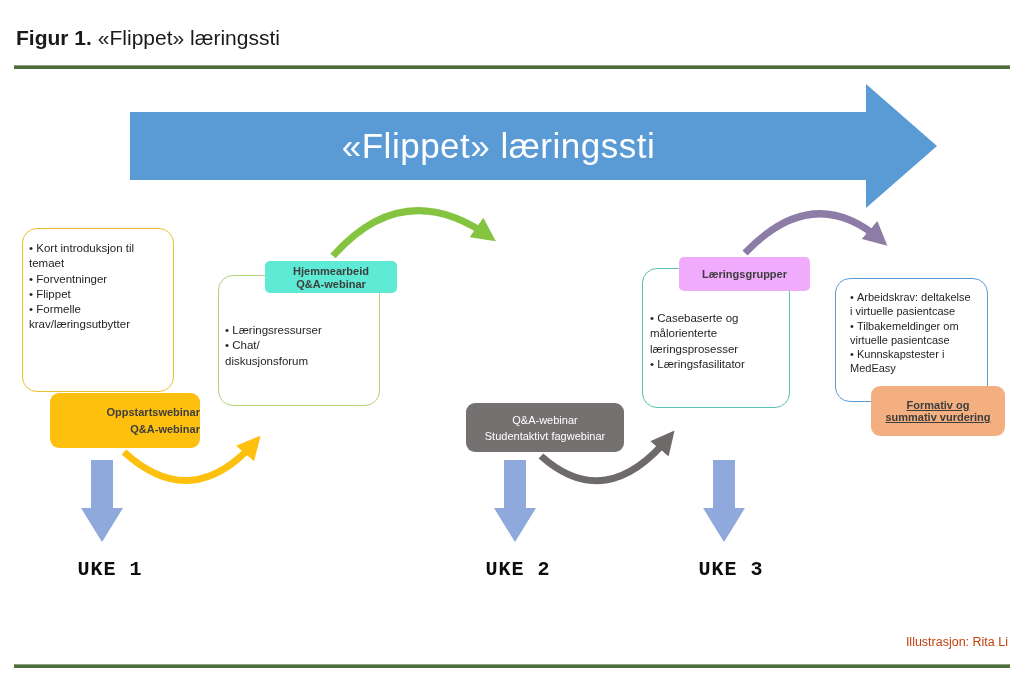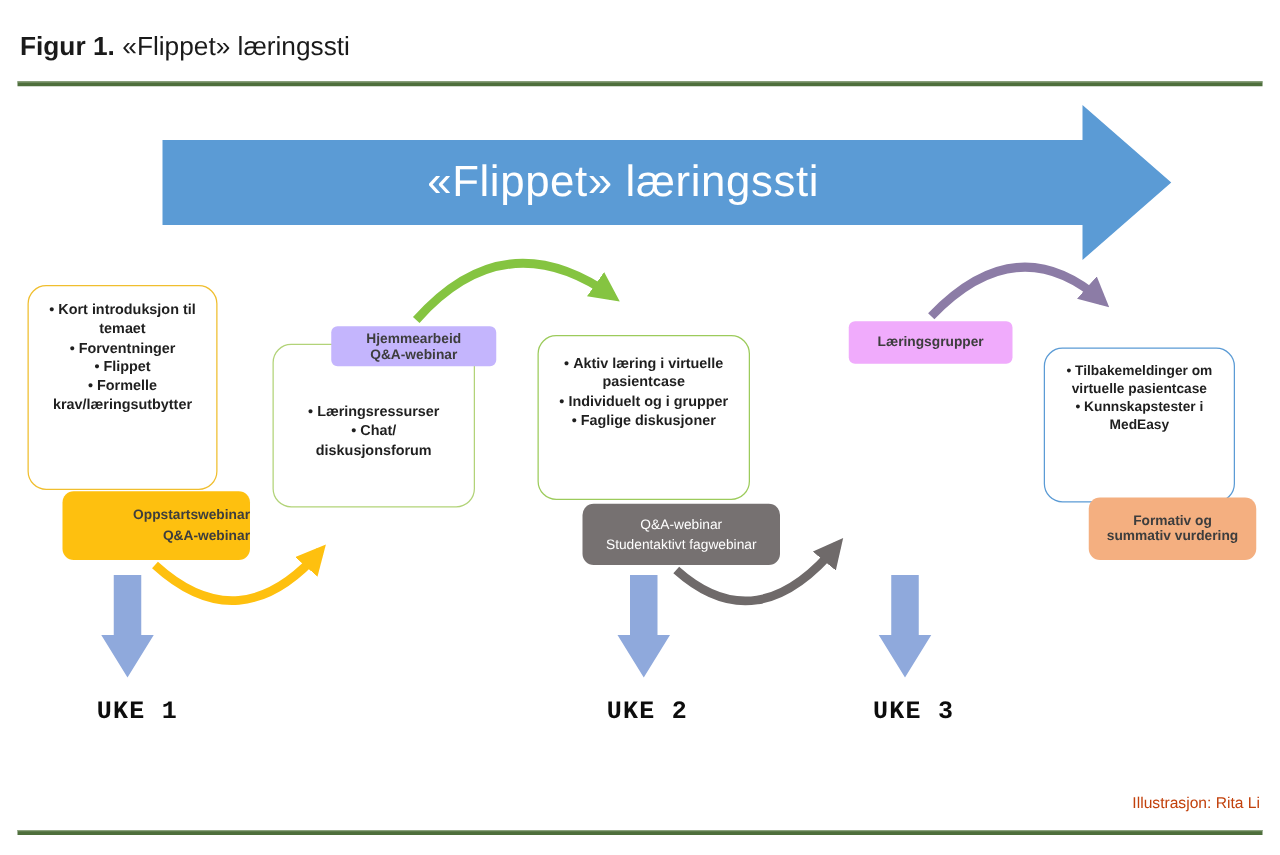--- a/index.html
+++ b/index.html
@@ -16,43 +16,42 @@
   #arrow-layer { position:absolute; left:0; top:0; z-index:0; }
 
   .banner-text {
     position:absolute; left:130px; top:112px; width:737px; height:68px; z-index:1;
     display:flex; align-items:center; justify-content:center;
     color:#ffffff; font-size:35px; letter-spacing:0.5px;
   }
 
   .stage-box {
     position:absolute; z-index:2; background:#ffffff; border-radius:15px;
-    font-size:11.5px; line-height:1.33; color:#1f1f1f; text-align:center;
+    font-size:11.5px; line-height:1.33; color:#1f1f1f; text-align:left;
     box-sizing:border-box;
-    font-weight:bold;
   }
   .bullet-item { white-space:pre-line; }
   .bullet-item::before { content:"\2022\00a0"; }
 
   #box1 { left:22px;  top:228px; width:152px; height:164px; border:1.5px solid #f0be2e; padding:12px 6px; }
   #box2 { left:218px; top:275px; width:162px; height:131px; border:1.5px solid #b2d378; padding:47px 6px 0; }
   #box3 { left:430px; top:268px; width:170px; height:132px; border:1.5px solid #9ccb5b; padding:15px 8px 0; }
   #box4 { left:642px; top:268px; width:148px; height:140px; border:1.5px solid #5bbfae; padding:42px 7px 0; }
   #box5 { left:835px; top:278px; width:153px; height:124px; border:1.5px solid #5b9bd5; padding:11px 14px 0; font-size:11px; line-height:1.3; }
 
   .stage-label {
     position:absolute; z-index:3; display:flex; flex-direction:column;
     align-items:center; justify-content:center; text-align:center;
     font-size:11px; font-weight:600; color:#3d3d3d; box-sizing:border-box;
   }
   #label1 { left:50px;  top:393px; width:150px; height:55px; background:#fec00f; border-radius:9px; gap:5px;align-items:flex-end; }
-  #label2 { left:265px; top:261px; width:132px; height:32px; background:#c4b5fd; border-radius:5px; gap:1px; }
+  #label2 { left:265px; top:261px; width:132px; height:32px; background:#5eead4; border-radius:5px; gap:1px; }
   #label3 { left:466px; top:403px; width:158px; height:49px; background:#767171; border-radius:9px; color:#ffffff; gap:4px; font-weight:400; }
   #label4 { left:679px; top:257px; width:131px; height:34px; background:#f0abfc; border-radius:5px; }
-  #label5 { left:871px; top:398px; width:134px; height:50px; background:#f4af80; border-radius:9px; padding:0 9px; }
+  #label5 { left:871px; top:386px; width:134px; height:50px; background:#f4af80; border-radius:9px; padding:0 9px;text-decoration:underline; }
 
   .week-label {
     position:absolute; z-index:2; width:110px; text-align:center;
     font-family:Liberation Mono, monospace; font-weight:700; font-size:20px;
     letter-spacing:1px; color:#0d0d0d;
   }
   #week1 { left:55px;  top:558px; }
   #week2 { left:463px; top:558px; }
   #week3 { left:676px; top:558px; }
 
@@ -112,35 +111,35 @@
   <div id="box2" class="stage-box">
       <div class="bullet-item">Læringsressurser</div>
       <div class="bullet-item">Chat/
 diskusjonsforum</div>
     </div>
   <div id="label2" class="stage-label">
       <div class="label-line">Hjemmearbeid</div>
       <div class="label-line">Q&amp;A-webinar</div>
     </div>
 
-  <div id="box3" class="stage-box">
-      <div class="bullet-item">Aktiv læring i virtuelle pasientcase</div>
-      <div class="bullet-item">Individuelt og i grupper</div>
-      <div class="bullet-item">Faglige diskusjoner</div>
-    </div>
   <div id="label3" class="stage-label">
       <div class="label-line">Q&amp;A-webinar</div>
       <div class="label-line">Studentaktivt fagwebinar</div>
     </div>
 
+  <div id="box4" class="stage-box">
+      <div class="bullet-item">Casebaserte og målorienterte læringsprosesser</div>
+      <div class="bullet-item">Læringsfasilitator</div>
+    </div>
   <div id="label4" class="stage-label">
       <div class="label-line">Læringsgrupper</div>
     </div>
 
   <div id="box5" class="stage-box">
+      <div class="bullet-item">Arbeidskrav: deltakelse i virtuelle pasientcase</div>
       <div class="bullet-item">Tilbakemeldinger om virtuelle pasientcase</div>
       <div class="bullet-item">Kunnskapstester i MedEasy</div>
     </div>
   <div id="label5" class="stage-label">
       <div class="label-line">Formativ og summativ vurdering</div>
     </div>
 
   <div id="week1" class="week-label">UKE 1</div>
   <div id="week2" class="week-label">UKE 2</div>
   <div id="week3" class="week-label">UKE 3</div>

